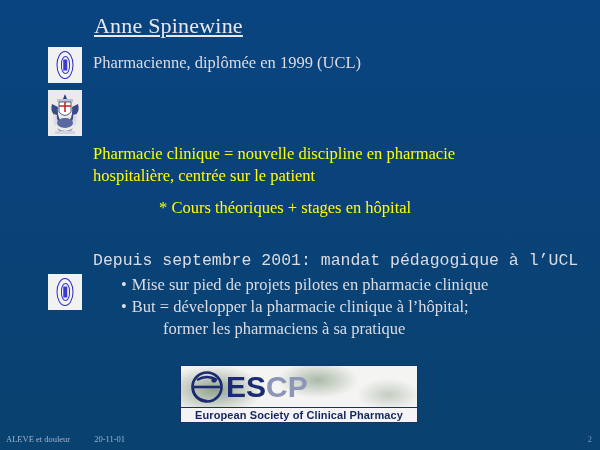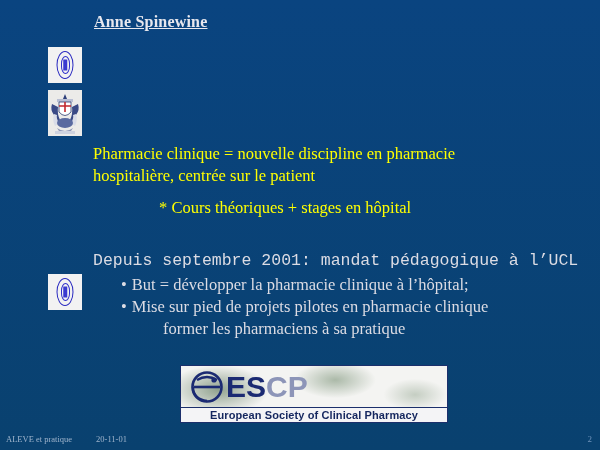--- a/index.html
+++ b/index.html
@@ -21,22 +21,22 @@
     background: #0a4480;
     background: linear-gradient(180deg, #0a4480 0%, #09416f 100%);
     overflow: hidden;
   }
 
   
   .title {
     position: absolute;
     left: 94px;
     top: 13px;
-    font-size: 16px;
-    font-weight: bold;
+    font-size: 22px;
+    font-weight: normal;
     color: #e8e8ee;
     text-decoration: underline;
     letter-spacing: 0.2px;
     white-space: nowrap;
   }
 
   
   .body-text {
     position: absolute;
     color: #dcdce4;
@@ -121,21 +121,21 @@
 
   
   .arms { left: 48px; top: 90px; width: 34px; height: 46px; background: #eceaea; }
   .arms-svg { display: block; width: 100%; height: 100%; }
 
   
   .escp-box {
     position: absolute;
     left: 180px;
     top: 365px;
-    width: 268px;
+    width: 238px;
     height: 58px;
     background: #f4f4f6;
     border: 1px solid #1b2f6b;
     box-sizing: border-box;
     overflow: hidden;
   }
   .escp-top {
     position: relative;
     height: 41px;
     background:
@@ -201,20 +201,21 @@
 <body>
 
 <div class="slide">
 
   <div class="title">Anne Spinewine</div>
 
   <div class="pic ucl-seal-1">
     <div class="seal-inner"></div>
   </div>
 
+  <div class="body-text line1">Pharmacienne, diplômée en 1999 (UCL)</div>
 
   <div class="pic arms">
     <svg class="arms-svg" viewBox="0 0 34 46">
       <rect x="0" y="0" width="34" height="46" fill="#ecebe9"></rect>
       <path d="M17 4 L15 9 L19 9 Z" fill="#2d3f7a"></path>
       <path d="M9 9 L25 9 L25 12 L9 12 Z" fill="#b9bfd4"></path>
       <path d="M11 12 L23 12 L23 22 Q17 29 11 22 Z" fill="#ffffff" stroke="#2b3a6e" stroke-width="0.8"></path>
       <path d="M17 12 L17 22 M11 16 L23 16" stroke="#c1272d" stroke-width="1.6"></path>
       <path d="M4 14 Q2 20 6 25 Q9 29 8 34 L12 30 Q9 24 10 17 Z" fill="#3a4a86"></path>
       <path d="M30 14 Q32 20 28 25 Q25 29 26 34 L22 30 Q25 24 24 17 Z" fill="#3a4a86"></path>
@@ -232,40 +233,40 @@
   <div class="yellow-text line4">* Cours théoriques + stages en hôpital</div>
 
   <div class="body-text line5">Depuis septembre 2001: mandat pédagogique à l’UCL</div>
 
   <div class="pic ucl-seal-2">
     <div class="seal-inner"></div>
   </div>
 
   <div class="bullets">
     <div class="bullet-row">
-      <span class="bullet-dot">•</span><span>But = développer la pharmacie clinique à l’hôpital;</span>
+      <span class="bullet-dot">•</span><span>Mise sur pied de projets pilotes en pharmacie clinique</span>
     </div>
     <div class="bullet-row">
-      <span class="bullet-dot">•</span><span>Mise sur pied de projets pilotes en pharmacie clinique</span>
+      <span class="bullet-dot">•</span><span>But = développer la pharmacie clinique à l’hôpital;</span>
     </div>
     <div class="bullet-cont">former les pharmaciens à sa pratique</div>
   </div>
 
   <div class="escp-box">
     <div class="escp-top">
       <svg class="escp-mark" viewBox="0 0 40 38">
         <circle cx="20" cy="19" r="14.5" fill="none" stroke="#1b2a72" stroke-width="2.6"></circle>
         <path d="M7 19 L33 19" stroke="#1b2a72" stroke-width="2.6"></path>
         <path d="M10 12 Q20 6 30 12" fill="none" stroke="#1b2a72" stroke-width="2.4"></path>
         <circle cx="27" cy="12" r="2.6" fill="#1b2a72"></circle>
         <path d="M6 19 Q6 31 20 33" fill="none" stroke="#1b2a72" stroke-width="2.4"></path>
       </svg>
       <div class="escp-word"><span>ES</span><span class="faint">CP</span></div>
     </div>
     <div class="escp-band">European Society of Clinical Pharmacy</div>
   </div>
 
   <div class="footer-left">
-    <span>ALEVE et pratique</span><span class="fdate">20-11-01</span>
+    <span>ALEVE et douleur</span><span class="fdate">20-11-01</span>
   </div>
   <div class="footer-page">2</div>
 
 </div>
 
 </body></html>

